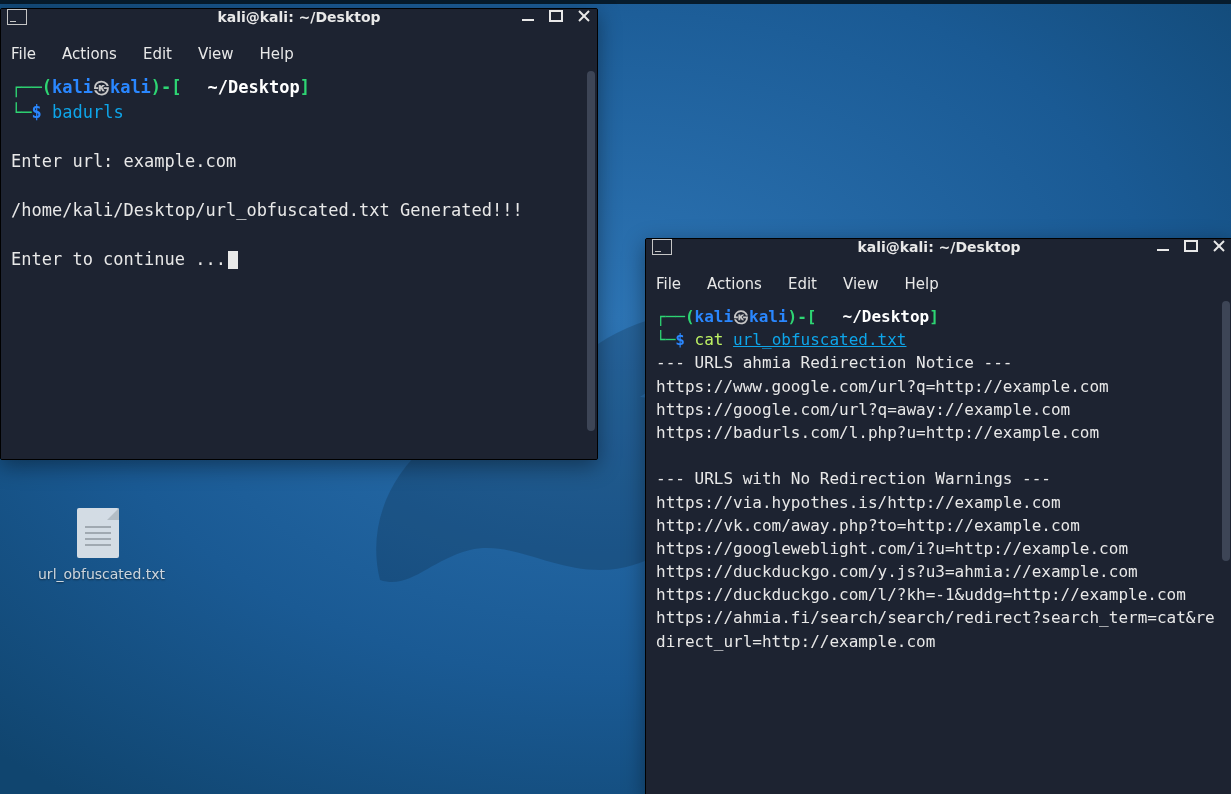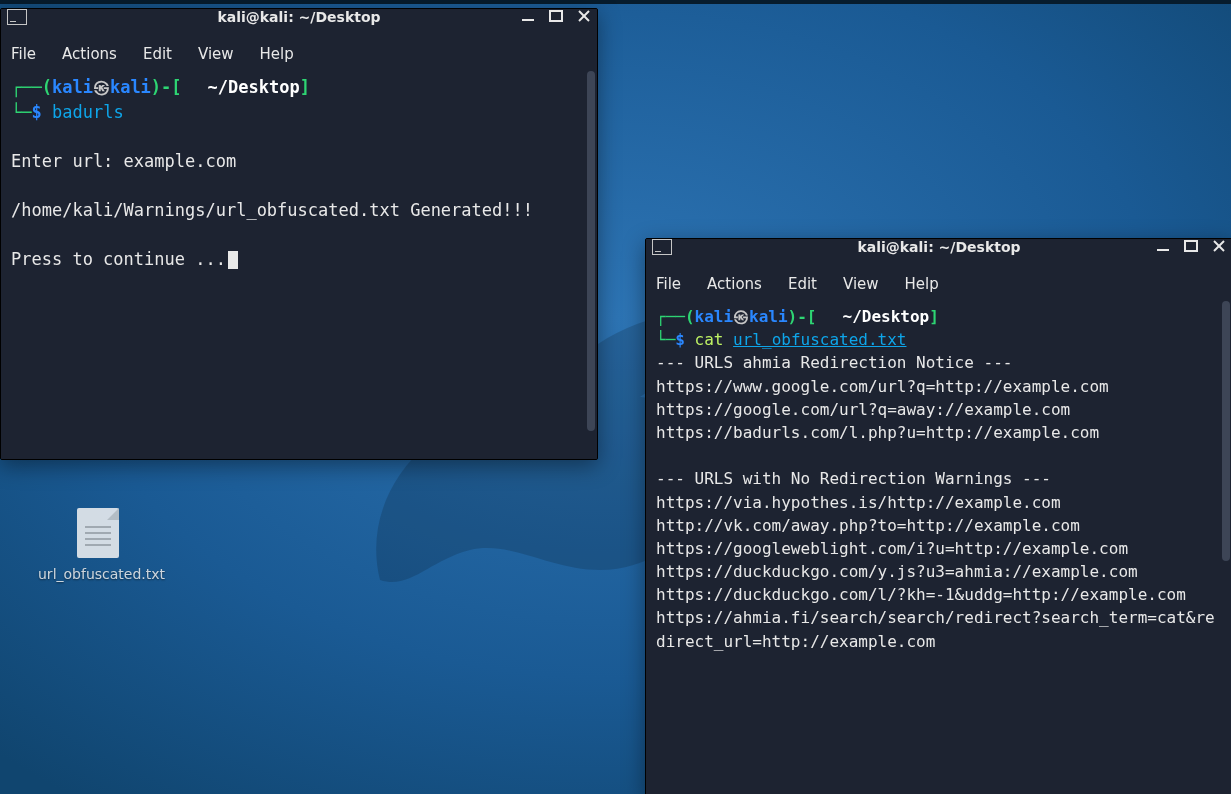--- a/index.html
+++ b/index.html
@@ -247,23 +247,23 @@
       <span>Actions</span>
       <span>Edit</span>
       <span>View</span>
       <span>Help</span>
     </div>
     <div class="term-body"><span class="prompt-deco">┌──(</span><span class="prompt-user">kali</span><span class="prompt-skull">㉿</span><span class="prompt-user">kali</span><span class="prompt-deco">)-[</span><span class="prompt-path">~/Desktop</span><span class="prompt-deco">]</span>
 <span class="prompt-deco">└─</span><span class="prompt-dollar">$</span> <span class="cmd">badurls</span>
 
 <span>Enter url: example.com</span>
 
-<span>/home/kali/Warnings/url_obfuscated.txt Generated!!!</span>
-
-<span>Press to continue ...</span><span class="cursor-block"></span>
+<span>/home/kali/Desktop/url_obfuscated.txt Generated!!!</span>
+
+<span>Enter to continue ...</span><span class="cursor-block"></span>
       <div class="scrollbar-track"></div>
       <div class="scrollbar-thumb" style="top:0; height:360px;"></div>
     </div>
   </div>
 
   <div class="term-window" style="left:645px; top:238px; width:586px; height:556px;">
     <div class="term-titlebar">
       <span class="title-icon"></span>
       <span class="title-text">kali@kali: ~/Desktop</span>
       <span class="win-controls">

